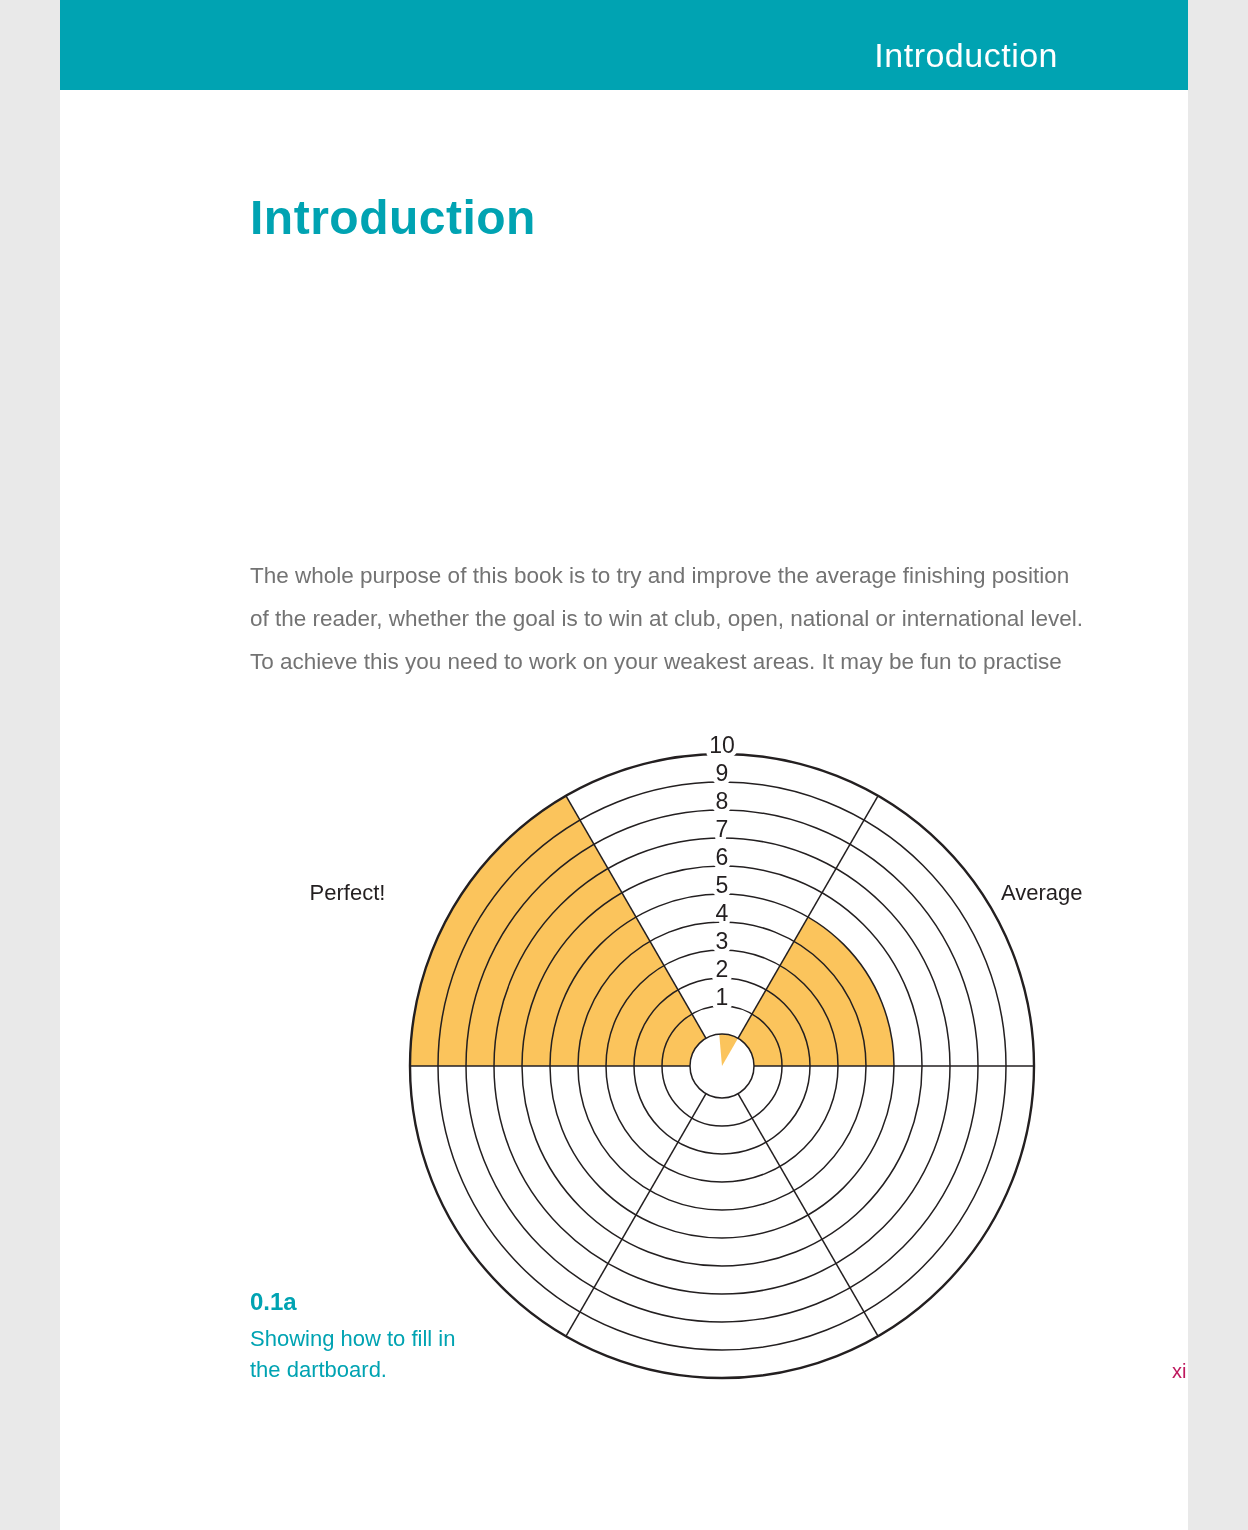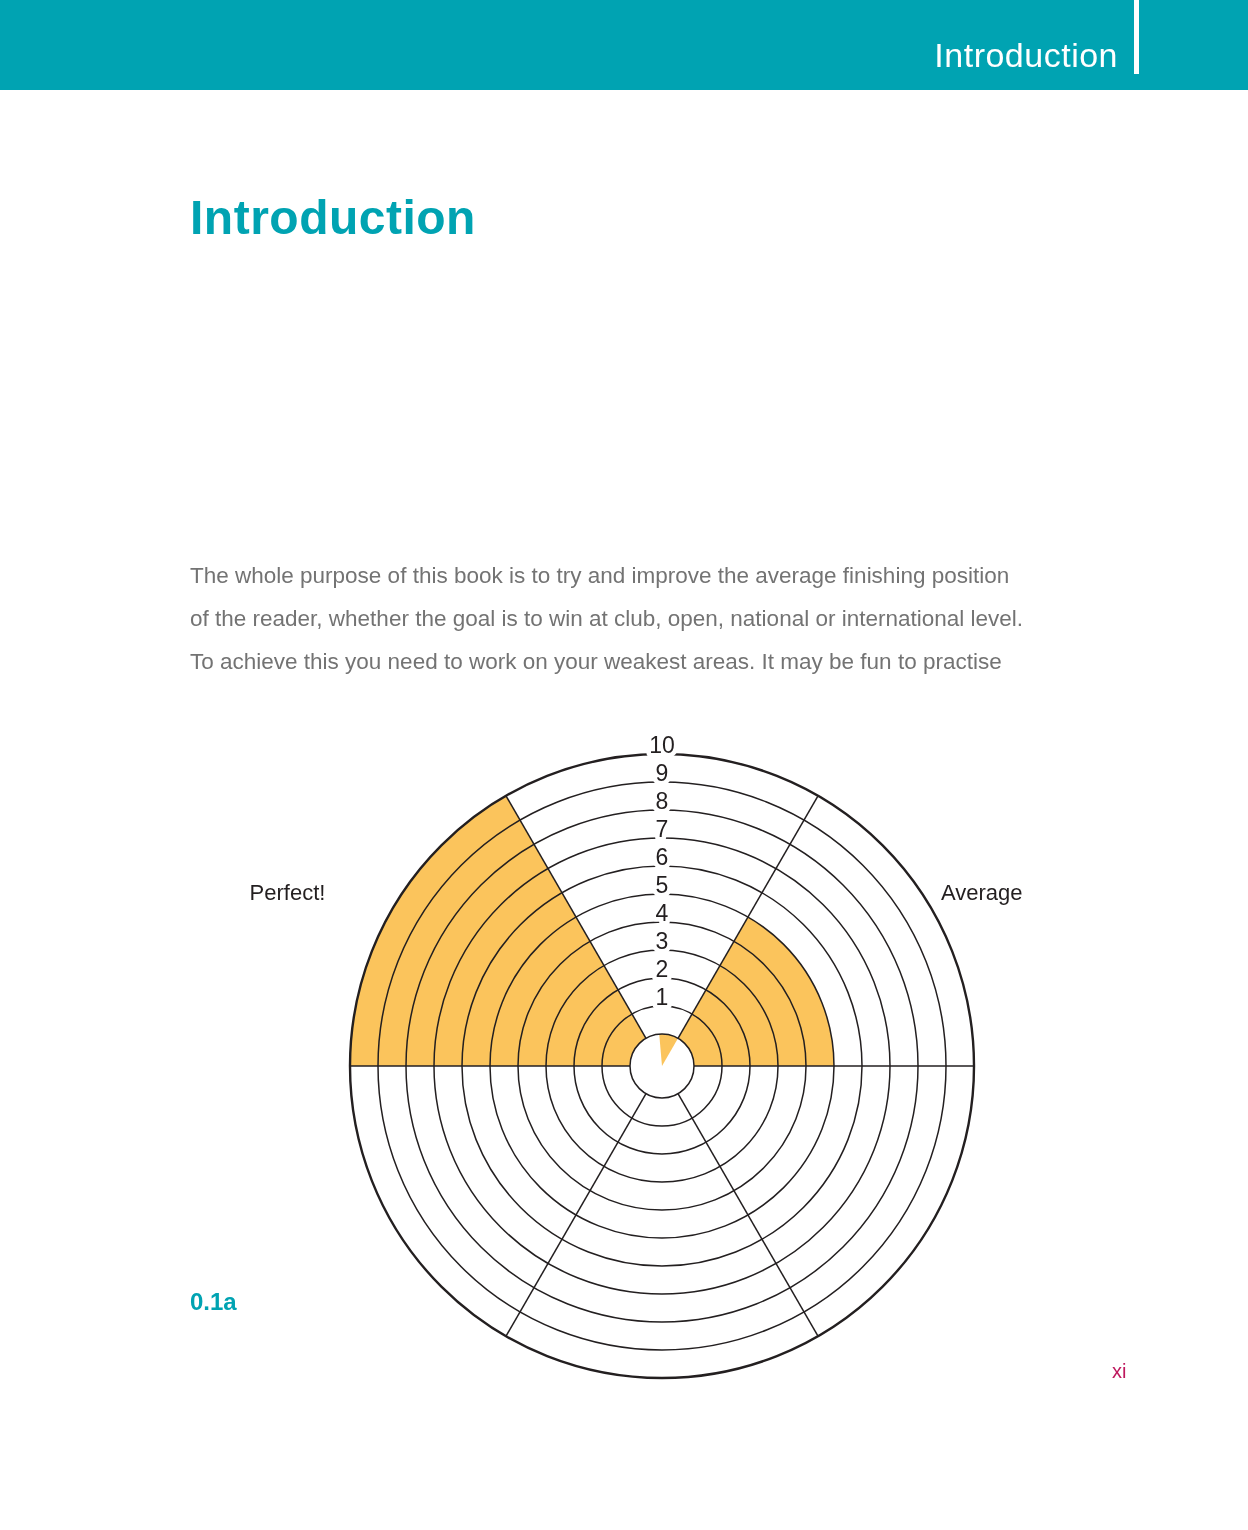--- a/index.html
+++ b/index.html
@@ -1,20 +1,20 @@
 <!DOCTYPE html>
 <html><head>
 <meta charset="utf-8">
 <style>
   * { margin: 0; padding: 0; box-sizing: border-box; }
   html, body { background: #e9e9e9; }
   body { font-family: "Liberation Sans", sans-serif; color: #231F20; }
   .page {
     position: relative;
-    width: 1248px;
+    width: 1128px;
     height: 1530px;
     background: #ffffff;
     overflow: hidden;
     margin: 0 auto;
   }
   .topbar {
     position: absolute;
     left: 0; top: 0;
     width: 100%; height: 90px;
     background: #00A3B2;
@@ -133,17 +133,19 @@
       <text x="330" y="121" text-anchor="middle" dominant-baseline="central" class="ring-num">6</text>
       <text x="330" y="149" text-anchor="middle" dominant-baseline="central" class="ring-num">5</text>
       <text x="330" y="177" text-anchor="middle" dominant-baseline="central" class="ring-num">4</text>
       <text x="330" y="205" text-anchor="middle" dominant-baseline="central" class="ring-num">3</text>
       <text x="330" y="233" text-anchor="middle" dominant-baseline="central" class="ring-num">2</text>
       <text x="330" y="261" text-anchor="middle" dominant-baseline="central" class="ring-num">1</text>
     </svg>
 
   <div class="caption">
     <div class="caption-id">0.1a</div>
+    <div class="caption-text">Showing how to fill in
+the dartboard.</div>
   </div>
 
   <div class="page-number">xi</div>
 
 </div>
 
 </body></html>

